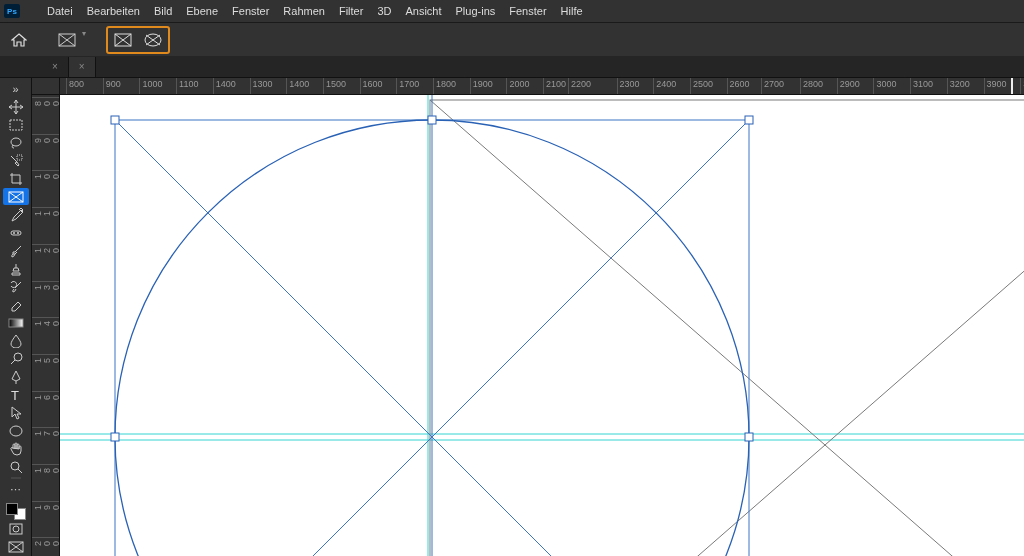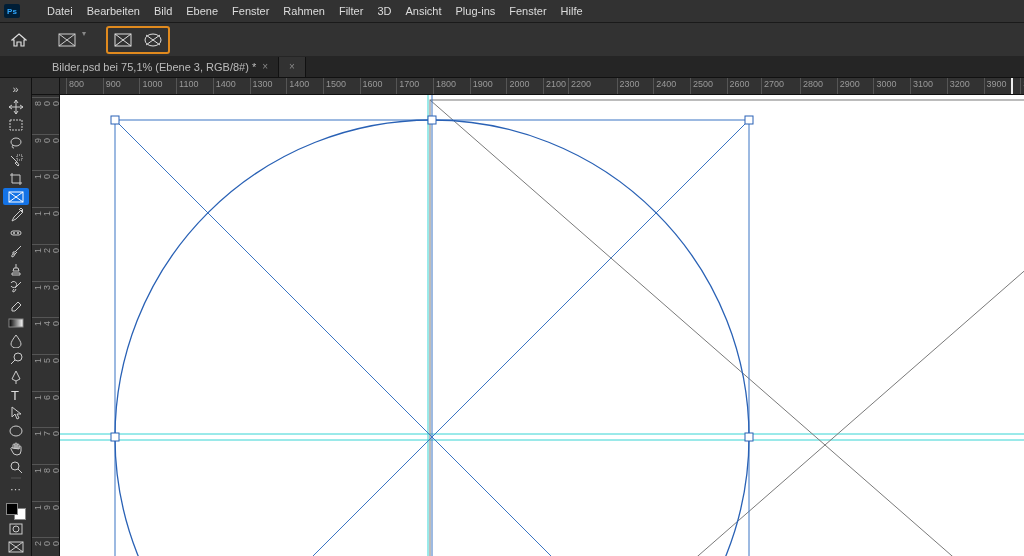--- a/index.html
+++ b/index.html
@@ -103,21 +103,20 @@
           <line x1="2" y1="2" x2="16" y2="12" stroke="#ddd"></line>
           <line x1="16" y1="2" x2="2" y2="12" stroke="#ddd"></line>
         </svg>
     </div>
   </div>
 </div>
 
 <div class="tabstrip">
   <div id="tabs" style="display: flex;">
       <div class="tab">
-        <span>Bilder.psd bei 75,1% (Ebene 3, RGB/8#) *</span>
         <span class="x">×</span>
       </div>
       <div class="tab active">
         <span class="x">×</span>
       </div>
     </div>
 </div>
 
 <div class="toolbox">
   <div class="tool">»</div>

